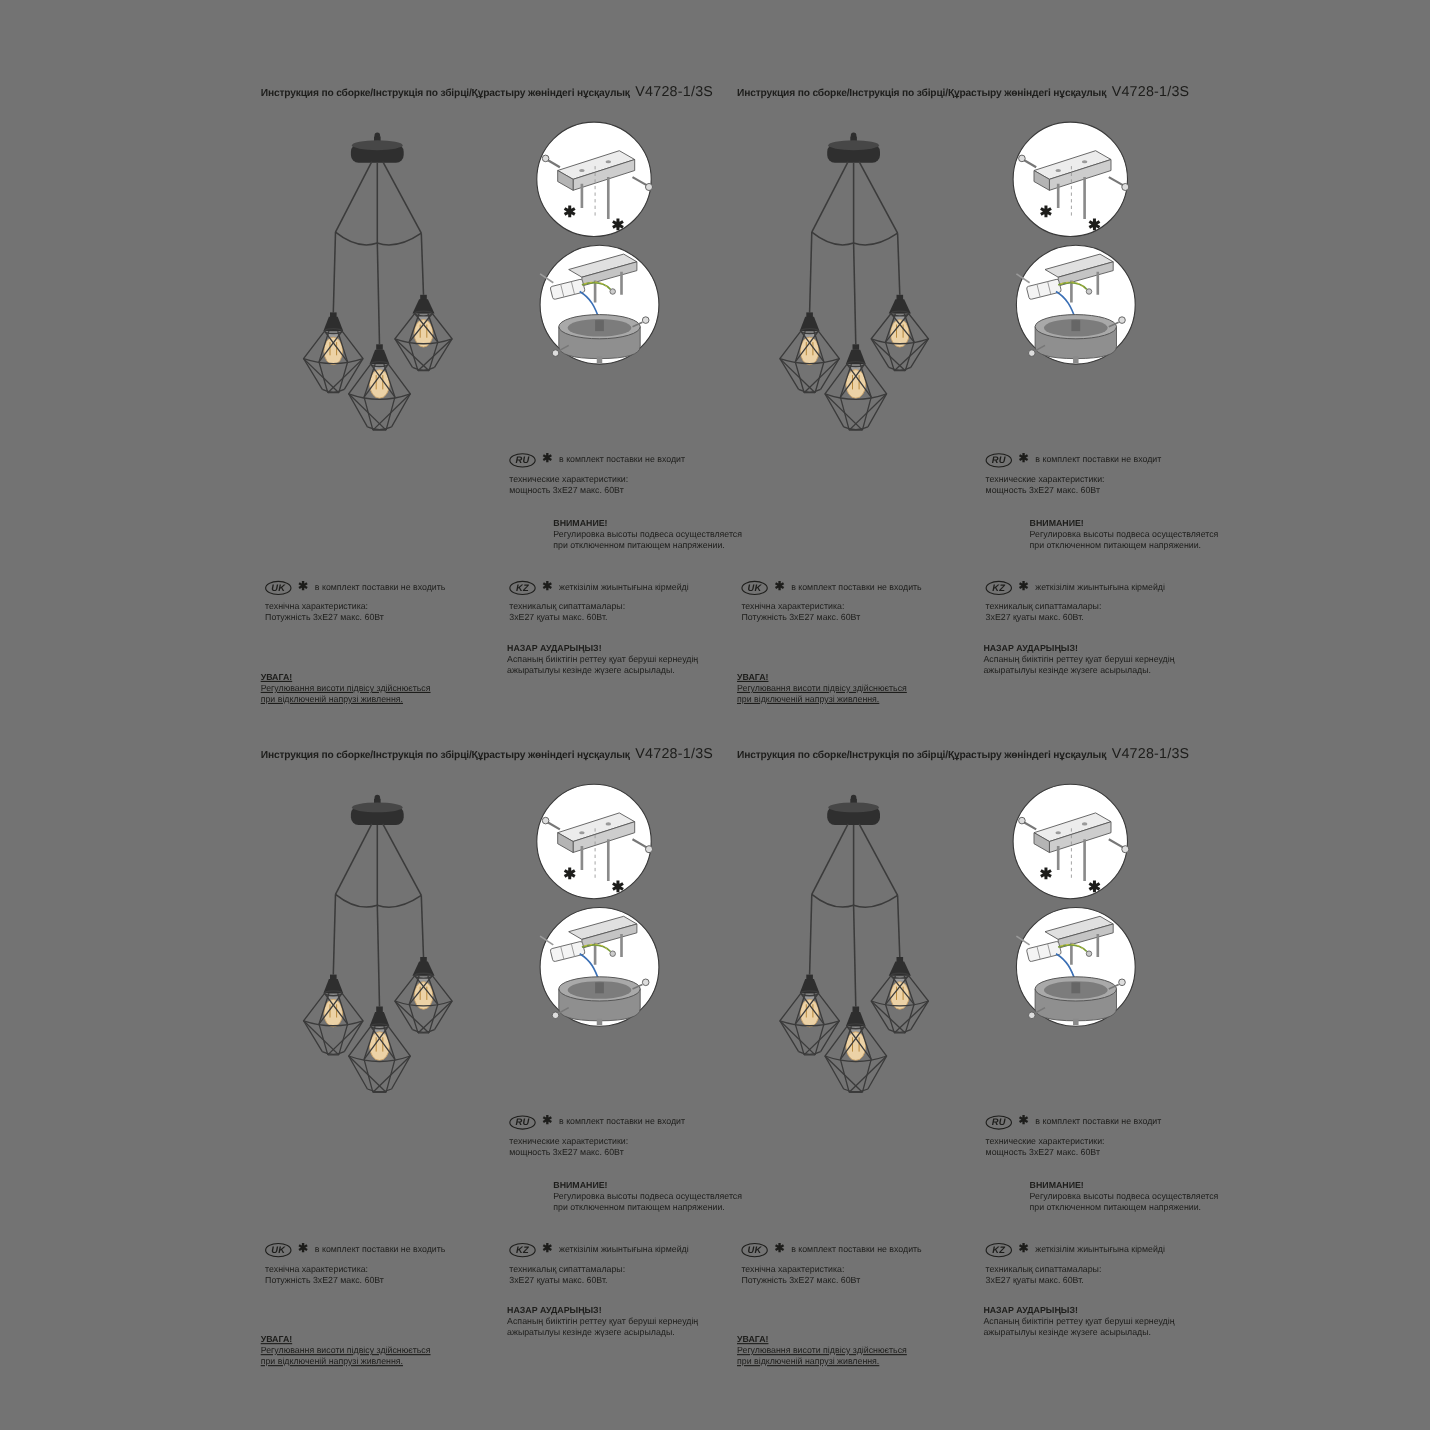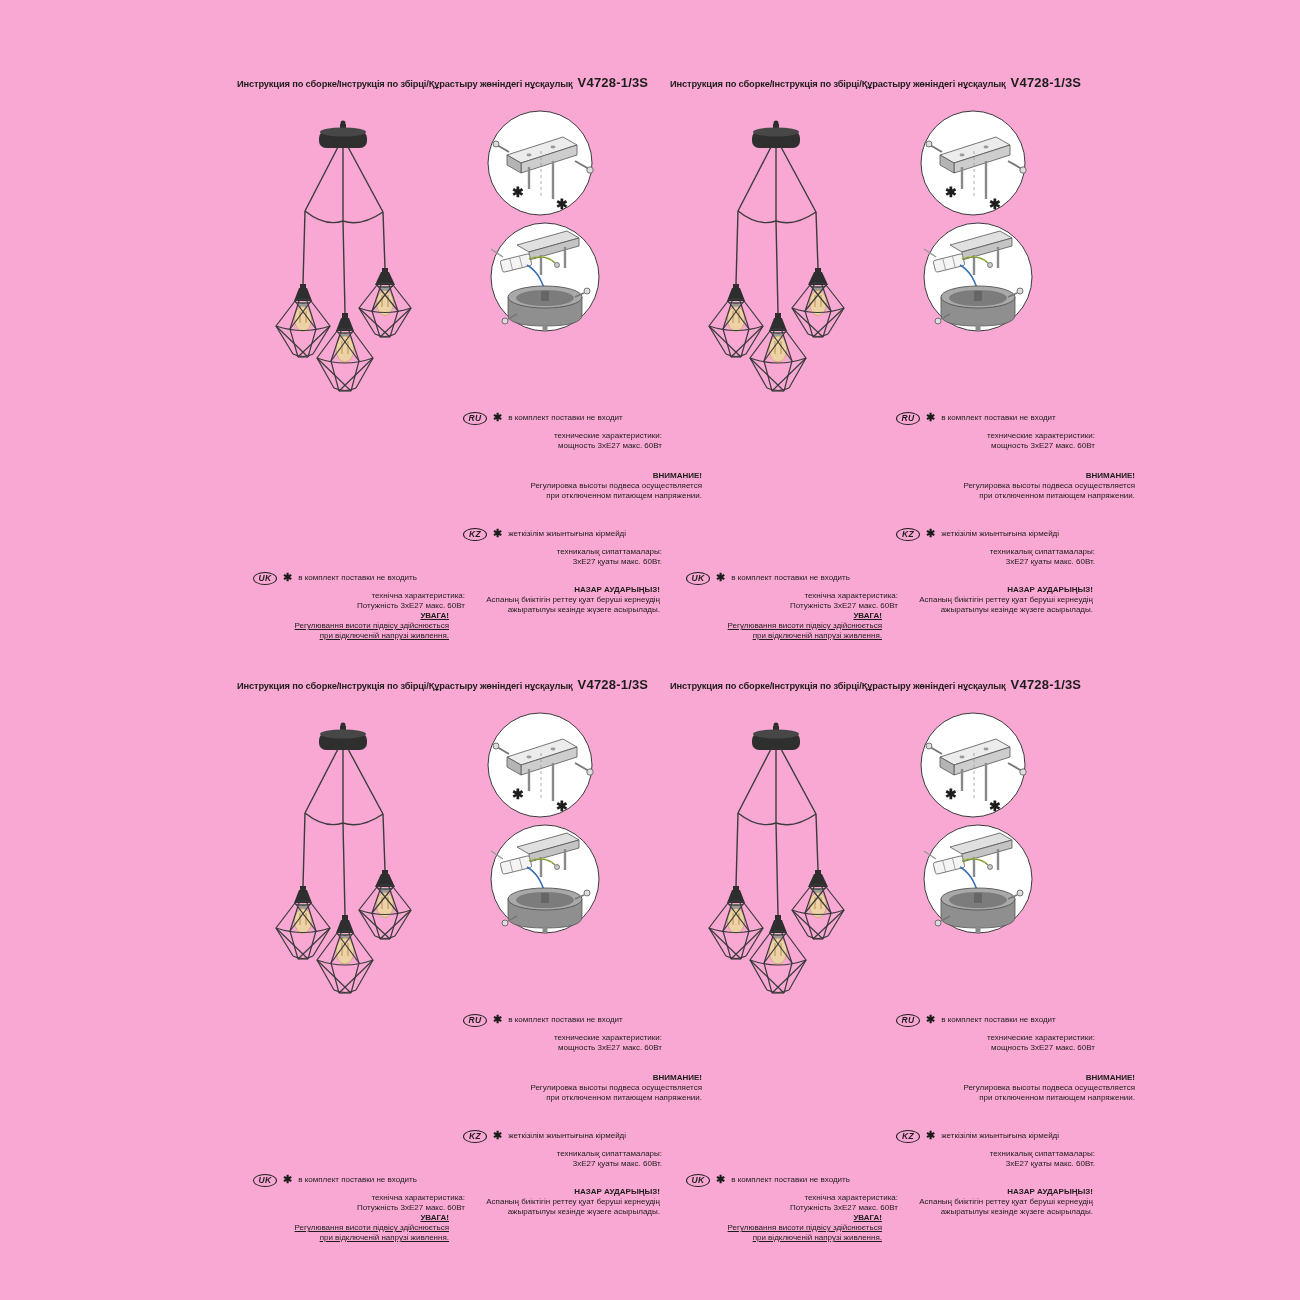--- a/index.html
+++ b/index.html
@@ -1,36 +1,36 @@
 <!DOCTYPE html>
 <html><head>
 <meta charset="utf-8">
 <style>
   html,body{margin:0;padding:0;background:#ffffff;}
   .sheet{
-    position:relative;width:1300px;height:1300px;background:#f9a8d4;overflow:hidden;
-    font-family:"Liberation Sans",sans-serif;color:#1d1d1b;text-align:right;
+    position:relative;width:1300px;height:1300px;background:#737373;overflow:hidden;
+    font-family:"Liberation Sans",sans-serif;color:#1d1d1b;
   }
   .quadrant{position:absolute;width:425px;height:570px;}
   .q1{left:237px;top:75px;}
   .q2{left:670px;top:75px;}
   .q3{left:237px;top:677px;}
   .q4{left:670px;top:677px;}
 
   .q-title{display:flex;align-items:baseline;gap:5px;white-space:nowrap;}
   .t-main{font-size:9.3px;font-weight:bold;letter-spacing:-0.15px;}
-  .t-model{font-size:13px;font-weight:bold;letter-spacing:0.2px;}
+  .t-model{font-size:13px;font-weight:normal;letter-spacing:0.2px;}
 
   .lamp{position:absolute;left:16px;top:36px;}
   .details{position:absolute;left:242px;top:30px;}
 
   .block{position:absolute;font-size:8px;line-height:10px;white-space:nowrap;}
   .ru-note{left:226px;top:336px;width:199px;}
   .ru-warn{left:226px;top:396px;width:199px;margin-left:40px;}
-  .uk-note{left:16px;top:452px;width:212px;margin-top:44px;}
+  .uk-note{left:4px;top:452px;width:212px;}
   .kz-note{left:226px;top:452px;width:199px;}
   .uk-warn{left:0px;top:536px;width:212px;text-decoration:underline;}
   .kz-warn{left:224px;top:510px;width:199px;}
 
   .lang-row{display:flex;align-items:center;gap:6px;height:14px;}
   .badge{
     display:inline-flex;align-items:center;justify-content:center;
     min-width:24px;height:13px;border:1.2px solid #1d1d1b;border-radius:50%;
     font-size:8.5px;font-weight:bold;font-style:italic;letter-spacing:0.3px;padding:0 1px;
     box-sizing:border-box;

